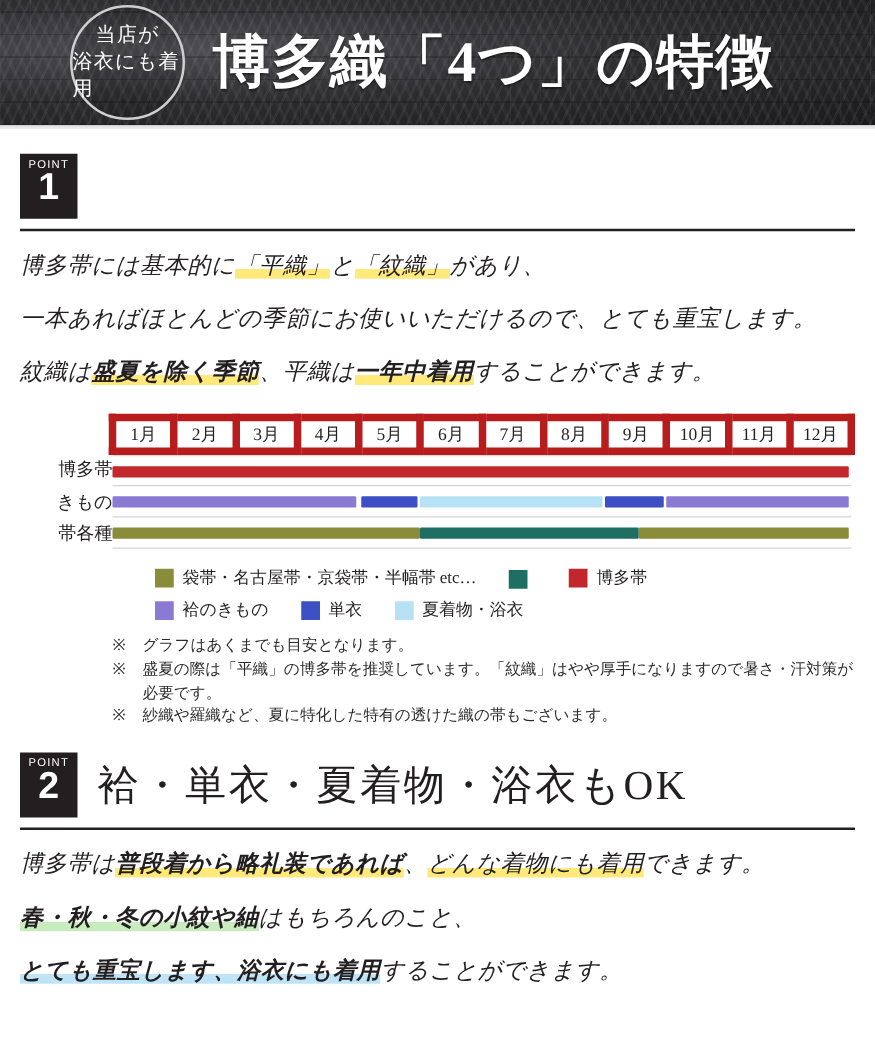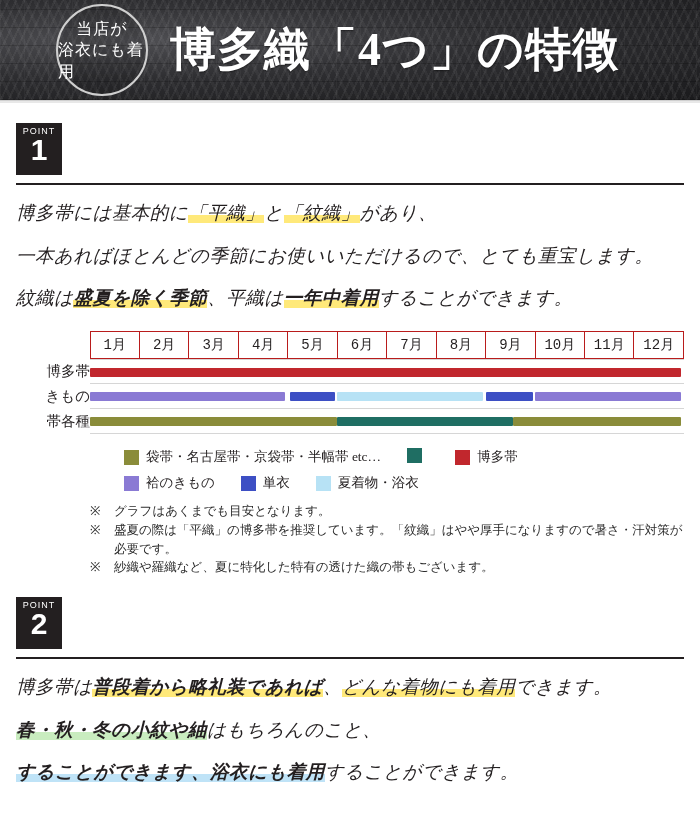--- a/index.html
+++ b/index.html
@@ -104,28 +104,27 @@
   .mk-b { background: linear-gradient(transparent 62%, #bfe3f7 62%); }
   .mk-g { background: linear-gradient(transparent 62%, #c9ecbf 62%); }
   .bold { font-weight: bold; }
 
   
   .chart-wrap { margin: 18px 16px 0 16px; }
   table.chart { border-collapse: collapse; width: 668px; table-layout: fixed; }
   table.chart td, table.chart th { padding: 0; }
   .hdr-blank { width: 74px; }
   .month-cell {
-    border: 1px solid #b91c1c;
+    border: 6px solid #b91c1c;
     height: 27px;
     text-align: center;
     font-size: 14px;
     font-weight: normal;
     color: #231f20;
     background: #ffffff;
-    font-family: Liberation Mono, monospace;
   }
   .row-label {
     width: 74px;
     text-align: right;
     padding-right: 8px;
     font-size: 14.5px;
     height: 25px;
     white-space: nowrap;
   }
   .track {
@@ -136,21 +135,21 @@
   .track.first { border-top: 1px solid #d6d6d6; }
   .bar {
     position: absolute;
     height: 9px;
     top: 8px;
     border-radius: 1px;
   }
 
   
   .legend { margin: 14px 0 0 74px; }
-  .legend-row { display: flex; align-items: flex-start; margin-bottom: 8px; padding-left: 34px; }
+  .legend-row { display: flex; align-items: flex-end; margin-bottom: 8px; padding-left: 34px; }
   .legend-item { display: flex; align-items: center; font-size: 13.5px; margin-right: 26px; white-space: nowrap; }
   .swatch { width: 15px; height: 15px; margin-right: 7px; flex: 0 0 auto; }
 
   
   .notes { margin: 10px 0 0 74px; }
   .note { display: flex; font-size: 12.5px; line-height: 1.5; color: #2b2b2b; }
   .note .mark { width: 24px; flex: 0 0 auto; }
 
   .spacer-20 { height: 20px; }
 </style>
@@ -280,19 +279,20 @@
   </div>
 </div>
 
 <div class="spacer-20"></div>
 
 <div class="point-head">
   <div class="point-badge">
     <span class="lbl">POINT</span>
     <span class="num">2</span>
   </div>
+  <div class="point-title">袷・単衣・夏着物・浴衣もOK</div>
 </div>
 
 <div class="para">
   <p>博多帯は<span class="mk-y bold">普段着から略礼装であれば</span>、<span class="mk-y">どんな着物にも着用</span>できます。</p>
   <p><span class="mk-g bold">春・秋・冬の小紋や紬</span>はもちろんのこと、</p>
-  <p><span class="mk-b bold">することができます、浴衣にも着用</span>することができます。</p>
+  <p><span class="mk-b bold">とても重宝します、浴衣にも着用</span>することができます。</p>
 </div>
 
 </body></html>

